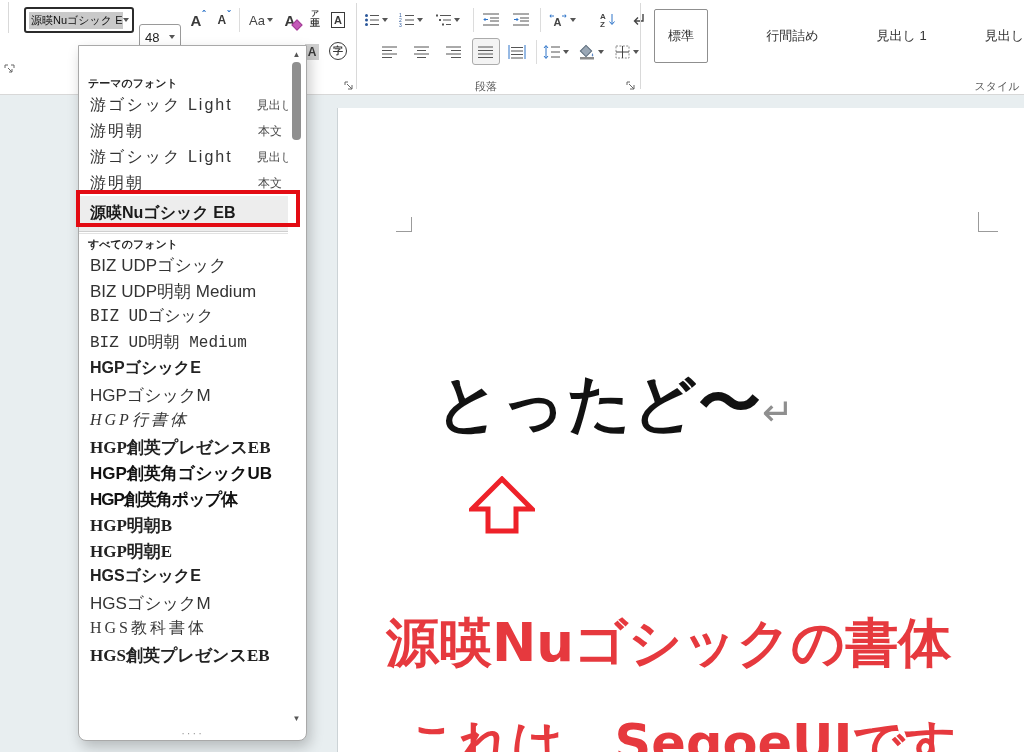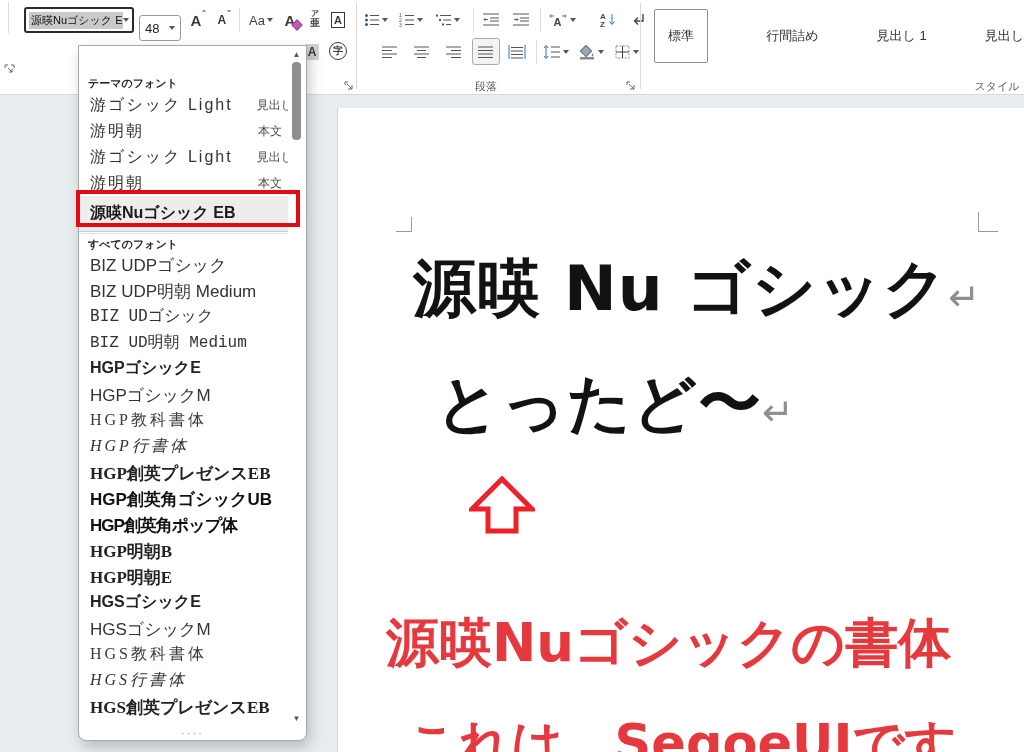--- a/index.html
+++ b/index.html
@@ -19,21 +19,21 @@
   .launcher svg{display:block;}
   .rbtn{position:absolute;display:flex;align-items:center;justify-content:center;gap:2px;height:24px;color:var(--icon);}
   .rbtn svg{display:block;}
   .chev{width:0;height:0;border-left:3px solid transparent;border-right:3px solid transparent;border-top:4px solid #555;}
   .grplabel{position:absolute;font-size:11px;color:#5a5a5a;}
 
   
   #fontNameBox{position:absolute;left:24px;top:7px;width:110px;height:26px;border:2px solid #2b2b2b;border-radius:3px;background:#fff;display:flex;align-items:center;padding:0 3px;}
   #fontNameBox .val{font-size:11px;background:#c9c9c9;padding:1px 2px;white-space:nowrap;overflow:hidden;color:#111;}
   #fontNameBox .chev{margin-left:auto;}
-  #fontSizeBox{position:absolute;left:139px;top:15px;width:42px;height:26px;border:1px solid #9a9a9a;border-radius:3px;background:#fff;display:flex;align-items:center;padding:0 5px;font-size:13px;color:#222;}
+  #fontSizeBox{position:absolute;left:139px;top:24px;width:42px;height:26px;border:1px solid #9a9a9a;border-radius:3px;background:#fff;display:flex;align-items:center;padding:0 5px;font-size:13px;color:#222;}
   #fontSizeBox .chev{margin-left:auto;}
 
   .glyphA{font-weight:bold;font-size:15px;line-height:1;color:#3a3a3a;}
   .glyphA.small{font-size:12px;}
   .caret{font-size:10px;font-weight:bold;color:#2e74c9;line-height:1;margin-left:-1px;margin-top:-10px;}
   .eraser{width:8px;height:8px;background:#c45ab8;transform:rotate(45deg);margin-left:-4px;margin-top:10px;border:1px solid #a13d95;}
   .rubyIc{display:flex;flex-direction:column;align-items:center;line-height:1;font-weight:bold;color:#3a3a3a;}
   .rubyIc .t{font-size:8px;} .rubyIc .b{font-size:10px;}
   .boxA{border:1.5px solid #3a3a3a;font-size:11px;font-weight:bold;padding:0 2px;line-height:14px;color:#3a3a3a;}
   .shadeA{background:#cfcfcf;font-size:12px;font-weight:bold;padding:1px 3px;line-height:14px;color:#3a3a3a;}
@@ -340,21 +340,20 @@
   <div class="grplabel" style="left:972px;top:79px;width:50px;text-align:center">スタイル</div>
 </div>
 
 <div id="docArea">
   <div id="page"></div>
   <div class="cm" style="left:411px;top:122px;width:1px;height:15px"></div>
   <div class="cm" style="left:396px;top:136px;width:16px;height:1px"></div>
   <div class="cm" style="left:978px;top:117px;width:1px;height:20px"></div>
   <div class="cm" style="left:978px;top:136px;width:20px;height:1px"></div>
 
-  <div class="docline" style="left:413px;top:162px"><span>源暎 Nu ゴシック</span><span class="pmark">↵</span></div>
   <div class="docline" style="left:436px;top:277px"><span>とったど〜</span><span class="pmark">↵</span></div>
 
   <svg class="abs" style="left:469px;top:381px" width="66" height="58" viewBox="0 0 66 58">
     <polygon points="33,3 63,33 47,33 47,55 19,55 19,33 3,33" fill="#ffffff" stroke="#ee2129" stroke-width="5" stroke-linejoin="miter"></polygon>
   </svg>
 
   <div class="redtxt" style="left:386px;top:471px;font-size:53px">源暎Nuゴシックの書体</div>
   <div class="redtxt" style="left:407px;top:573px;font-size:51px">これは、SegoeUIです</div>
 </div>
 
@@ -393,23 +392,20 @@
       <div class="dd-item">
         <span class="dd-name fs-mincho-mono allfont">BIZ UD明朝 Medium</span>
       </div>
       <div class="dd-item">
         <span class="dd-name fs-heavy allfont">HGPゴシックE</span>
       </div>
       <div class="dd-item">
         <span class="dd-name fs-gothic allfont">HGPゴシックM</span>
       </div>
       <div class="dd-item">
-        <span class="dd-name fs-kyokasho allfont">HGP教科書体</span>
-      </div>
-      <div class="dd-item">
         <span class="dd-name fs-gyosho allfont">HGP行書体</span>
       </div>
       <div class="dd-item">
         <span class="dd-name fs-presence allfont">HGP創英プレゼンスEB</span>
       </div>
       <div class="dd-item">
         <span class="dd-name fs-ub allfont">HGP創英角ゴシックUB</span>
       </div>
       <div class="dd-item">
         <span class="dd-name fs-pop allfont">HGP創英角ポップ体</span>
@@ -421,23 +417,20 @@
         <span class="dd-name fs-minchoe allfont">HGP明朝E</span>
       </div>
       <div class="dd-item">
         <span class="dd-name fs-heavy allfont">HGSゴシックE</span>
       </div>
       <div class="dd-item">
         <span class="dd-name fs-gothic allfont">HGSゴシックM</span>
       </div>
       <div class="dd-item">
         <span class="dd-name fs-kyokasho allfont">HGS教科書体</span>
-      </div>
-      <div class="dd-item">
-        <span class="dd-name fs-gyosho allfont">HGS行書体</span>
       </div>
       <div class="dd-item">
         <span class="dd-name fs-presence allfont">HGS創英プレゼンスEB</span>
       </div>
     </div>
   <div id="ddScroll">
     <div class="arr" style="top:2px">▲</div>
     <div class="thumb"></div>
     <div class="arr" style="bottom:2px">▼</div>
   </div>

